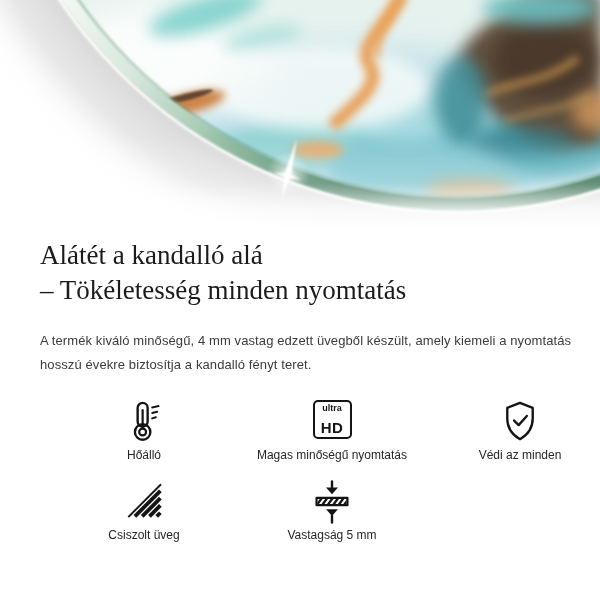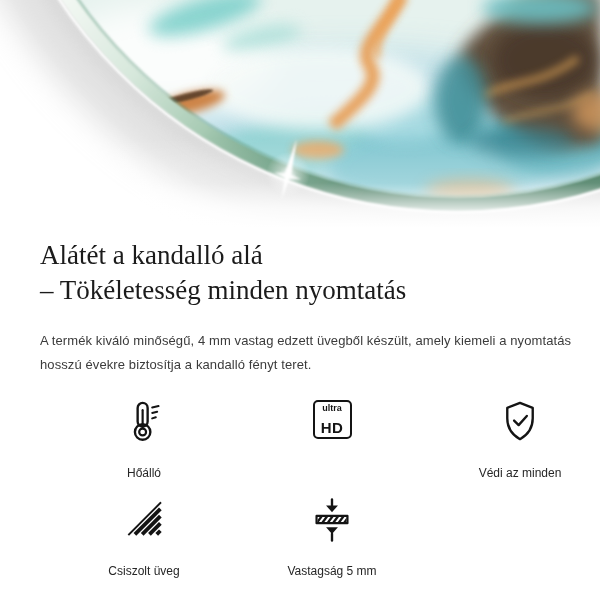--- a/index.html
+++ b/index.html
@@ -21,21 +21,21 @@
   .desc { margin:21px 0 0 0; font-size:13px; line-height:23.5px; color:#3b3b3b; }
   .desc span { display:block; white-space:nowrap; letter-spacing:0.1px; }
   .features {
     margin:24px 0 0 10px;
     display:grid;
     grid-template-columns:repeat(3, 188px);
     row-gap:18px;
   }
   .feature { display:flex; flex-direction:column; align-items:center; }
   .icon-box { height:44px; display:flex; justify-content:center; }
-  .feature-label { margin-top:22px; font-size:12px; color:#262626; white-space:nowrap; }
+  .feature-label { margin-top:4px; font-size:12px; color:#262626; white-space:nowrap; }
   .icon-stroke { stroke:#141414; fill:none; stroke-linecap:round; stroke-linejoin:round; }
   .uhd {
     width:35px; height:35px; border:2.5px solid #141414; border-radius:5px;
     display:flex; flex-direction:column; align-items:center; justify-content:center;
     color:#141414; box-sizing:content-box;
   }
   .uhd .t1 { font-size:9px; font-weight:700; line-height:9px; }
   .uhd .t2 { font-size:15px; font-weight:800; line-height:14px; margin-top:8px; letter-spacing:0.3px; }
 </style>
 </head>
@@ -161,20 +161,21 @@
         <div class="feature-label">Hőálló</div>
       </div>
 
       <div class="feature">
         <div class="icon-box">
           <div class="uhd">
             <span class="t1">ultra</span>
             <span class="t2">HD</span>
           </div>
         </div>
+        <div class="feature-label">Magas minőségű nyomtatás</div>
       </div>
 
       <div class="feature">
         <div class="icon-box">
           <svg width="40" height="42" viewBox="0 0 44 46">
             <path class="icon-stroke" d="M22 3 L36 8.5 V20 C36 30.5 30 38.5 22 43 C14 38.5 8 30.5 8 20 V8.5 Z" stroke-width="2.6"></path>
             <path class="icon-stroke" d="M15.5 22.5 L20.5 27.5 L29.5 17.5" stroke-width="2.6"></path>
           </svg>
         </div>
         <div class="feature-label">Védi az minden</div>

